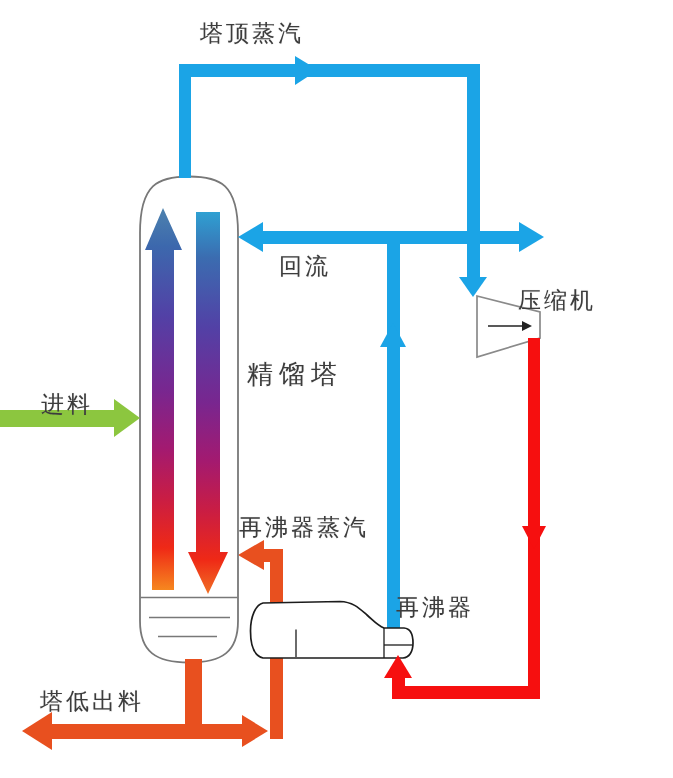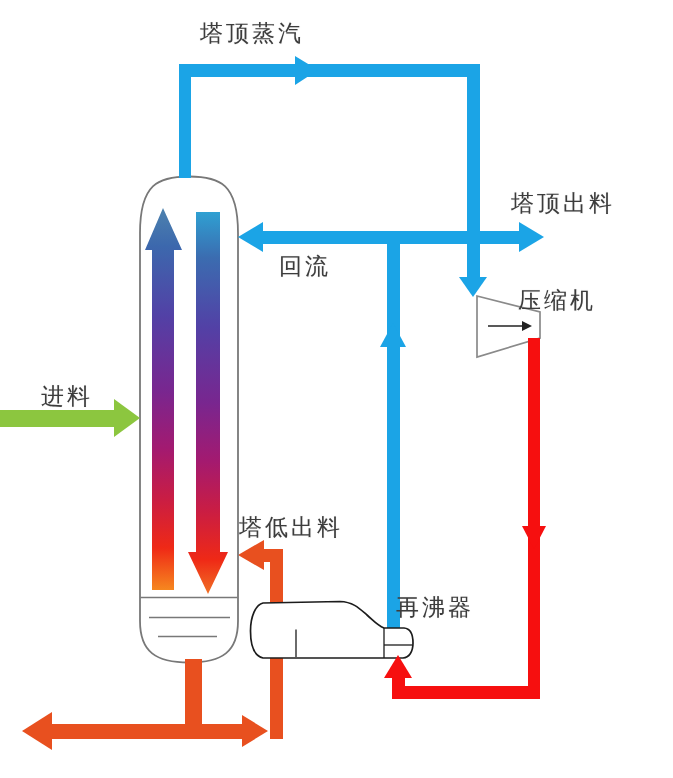--- a/index.html
+++ b/index.html
@@ -118,20 +118,21 @@
     <g fill="#F60F0F">
       <rect x="528" y="338" width="12" height="360"></rect>
       <polygon points="522,526 546,526 534,549"></polygon>
       <rect x="398" y="686" width="142" height="13"></rect>
       <rect x="392" y="676" width="13" height="23"></rect>
       <polygon points="398,655 384,678 412,678"></polygon>
     </g>
   </svg>
 
   <div class="lbl" style="left:200px;top:21px">塔顶蒸汽</div>
-  <div class="lbl" style="left:511px;top:191px">塔顶出料</div>
   <div class="lbl" style="left:279px;top:254px">回流</div>
   <div class="lbl" style="left:518px;top:288px">压缩机</div>
-  <div class="lbl" style="left:41px;top:384px">进料</div>
-  <div class="lbl" style="left:239px;top:515px">塔低出料</div>
+  <div class="lbl lbl-big" style="left:247px;top:361px">精馏塔</div>
+  <div class="lbl" style="left:41px;top:392px">进料</div>
+  <div class="lbl" style="left:239px;top:515px">再沸器蒸汽</div>
   <div class="lbl" style="left:396px;top:595px">再沸器</div>
+  <div class="lbl" style="left:40px;top:689px">塔低出料</div>
 
 </div>
 
 </body></html>

